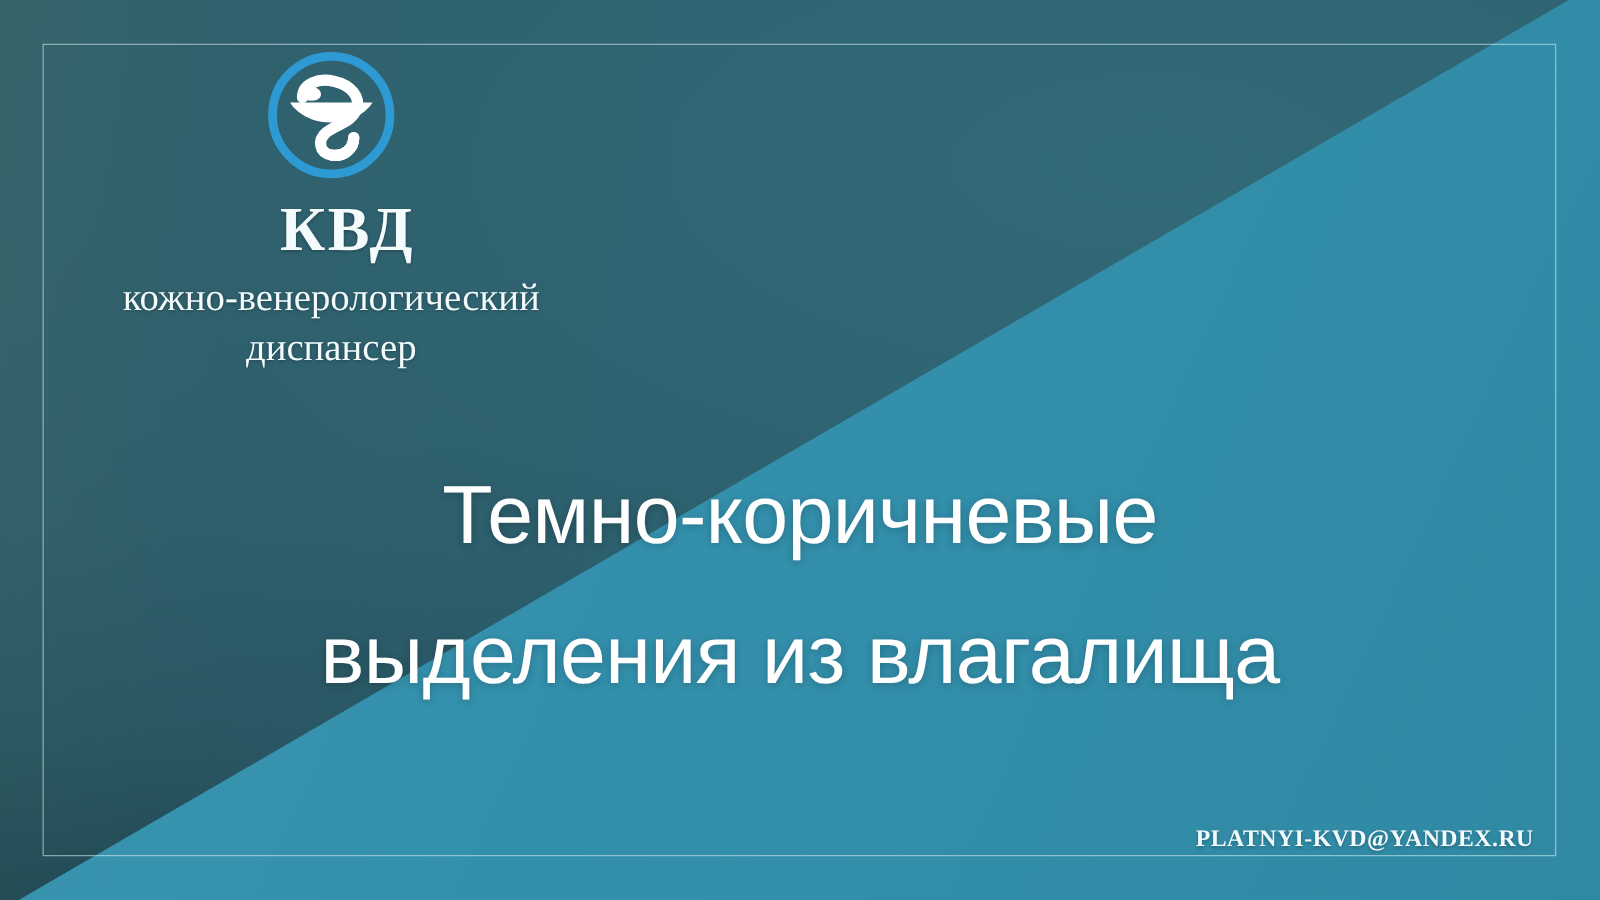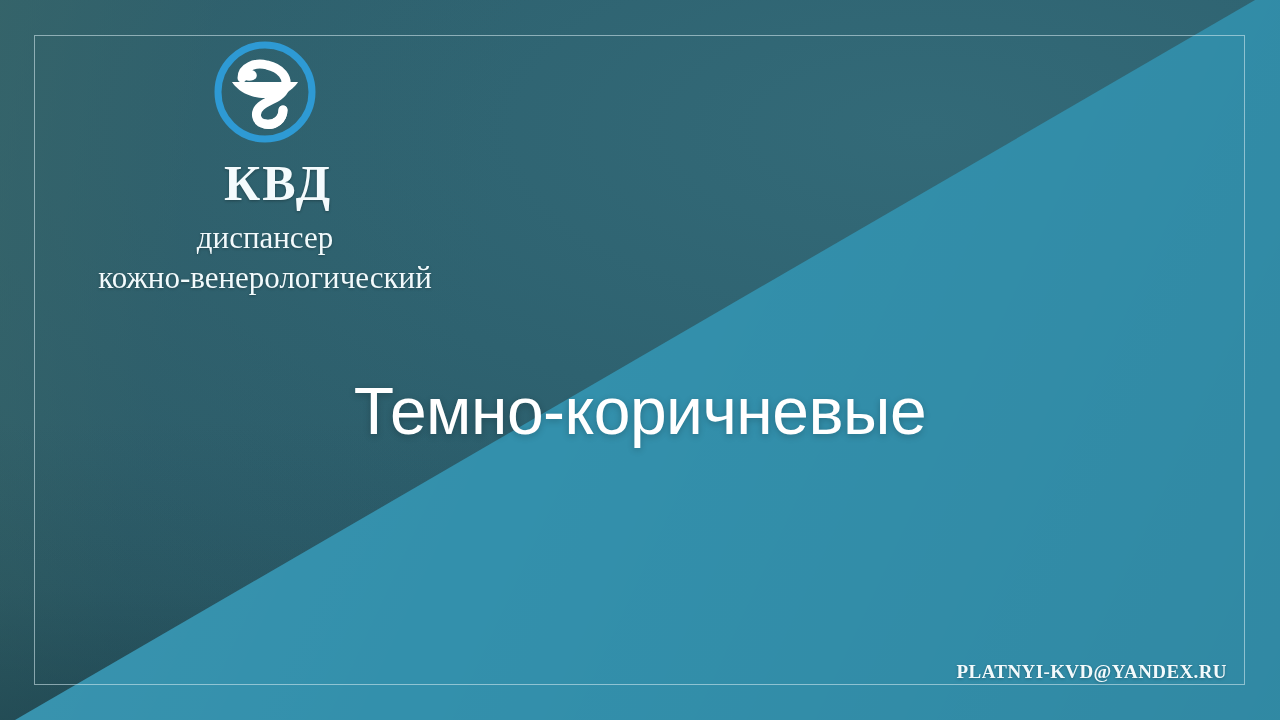--- a/index.html
+++ b/index.html
@@ -166,26 +166,27 @@
                  C64 88 72 81 72 72" fill="none" stroke="#ffffff" stroke-width="9" stroke-linecap="round" stroke-linejoin="round"></path>
 
         <path d="M31 40 C31 34 36 31 41 32 C45 33 47 37 45 40 C43 43 35 44 31 40 Z" fill="#ffffff"></path>
 
         <path d="M72 72 C72 81 64 88 54 86" fill="none" stroke="#ffffff" stroke-width="9" stroke-linecap="round"></path>
       </svg>
     </div>
 
     <p class="brand-abbr">КВД</p>
 
+    <p class="brand-name">кожно-венерологический</p>
+
     <p class="brand-name">диспансер</p>
-
-    <p class="brand-name">кожно-венерологический</p>
   </div>
 
   <div class="title">
     <div>Темно-коричневые</div>
+    <div>выделения из влагалища</div>
   </div>
 
   <div class="contacts">
     <div>PLATNYI-KVD@YANDEX.RU</div>
   </div>
 
 </div>
 
 </body></html>

